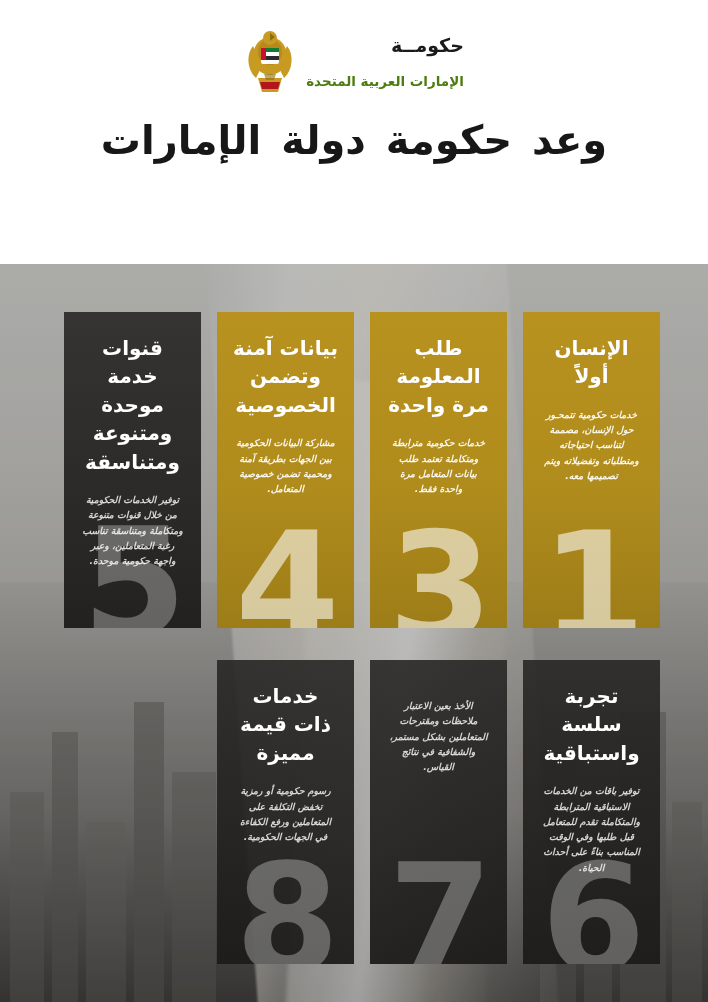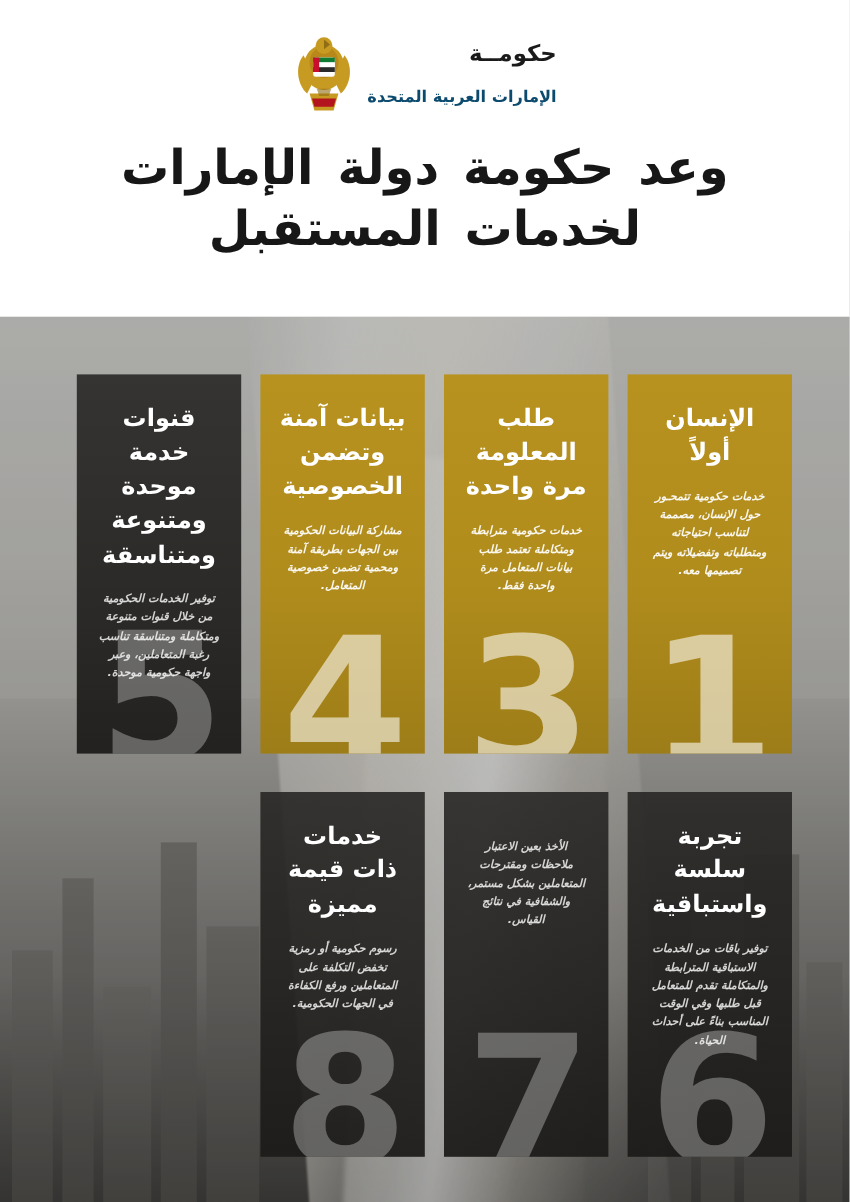--- a/index.html
+++ b/index.html
@@ -44,21 +44,21 @@
   }
   .emblem-text .line1 {
     font-size: 19px;
     font-weight: bold;
     letter-spacing: 0px;
     color: #1a1a1a;
   }
   .emblem-text .line2 {
     font-size: 13.5px;
     font-weight: bold;
-    color: #0c4a6e;
+    color: #4d7c0f;
     margin-top: 16px;
   }
 
   .main-title {
     margin-top: 18px;
     text-align: center;
     color: #171717;
     font-weight: bold;
     line-height: 1.22;
     letter-spacing: 1px;
@@ -224,21 +224,20 @@
       </svg>
     </div>
     <div class="emblem-text">
       <div class="line1">حكومــة</div>
       <div class="line2">الإمارات العربية المتحدة</div>
     </div>
   </div>
 
   <div class="main-title">
     <span class="t1">وعد حكومة دولة الإمارات</span>
-    <span class="t2">لخدمات المستقبل</span>
   </div>
 </div>
 
 <div class="photo">
   <div class="bg-sky"></div>
   <div class="bg-city">
     <div class="tower" style="left:10px;width:34px;height:210px;"></div>
     <div class="tower" style="left:52px;width:26px;height:270px;"></div>
     <div class="tower" style="left:86px;width:40px;height:180px;"></div>
     <div class="tower" style="left:134px;width:30px;height:300px;"></div>

